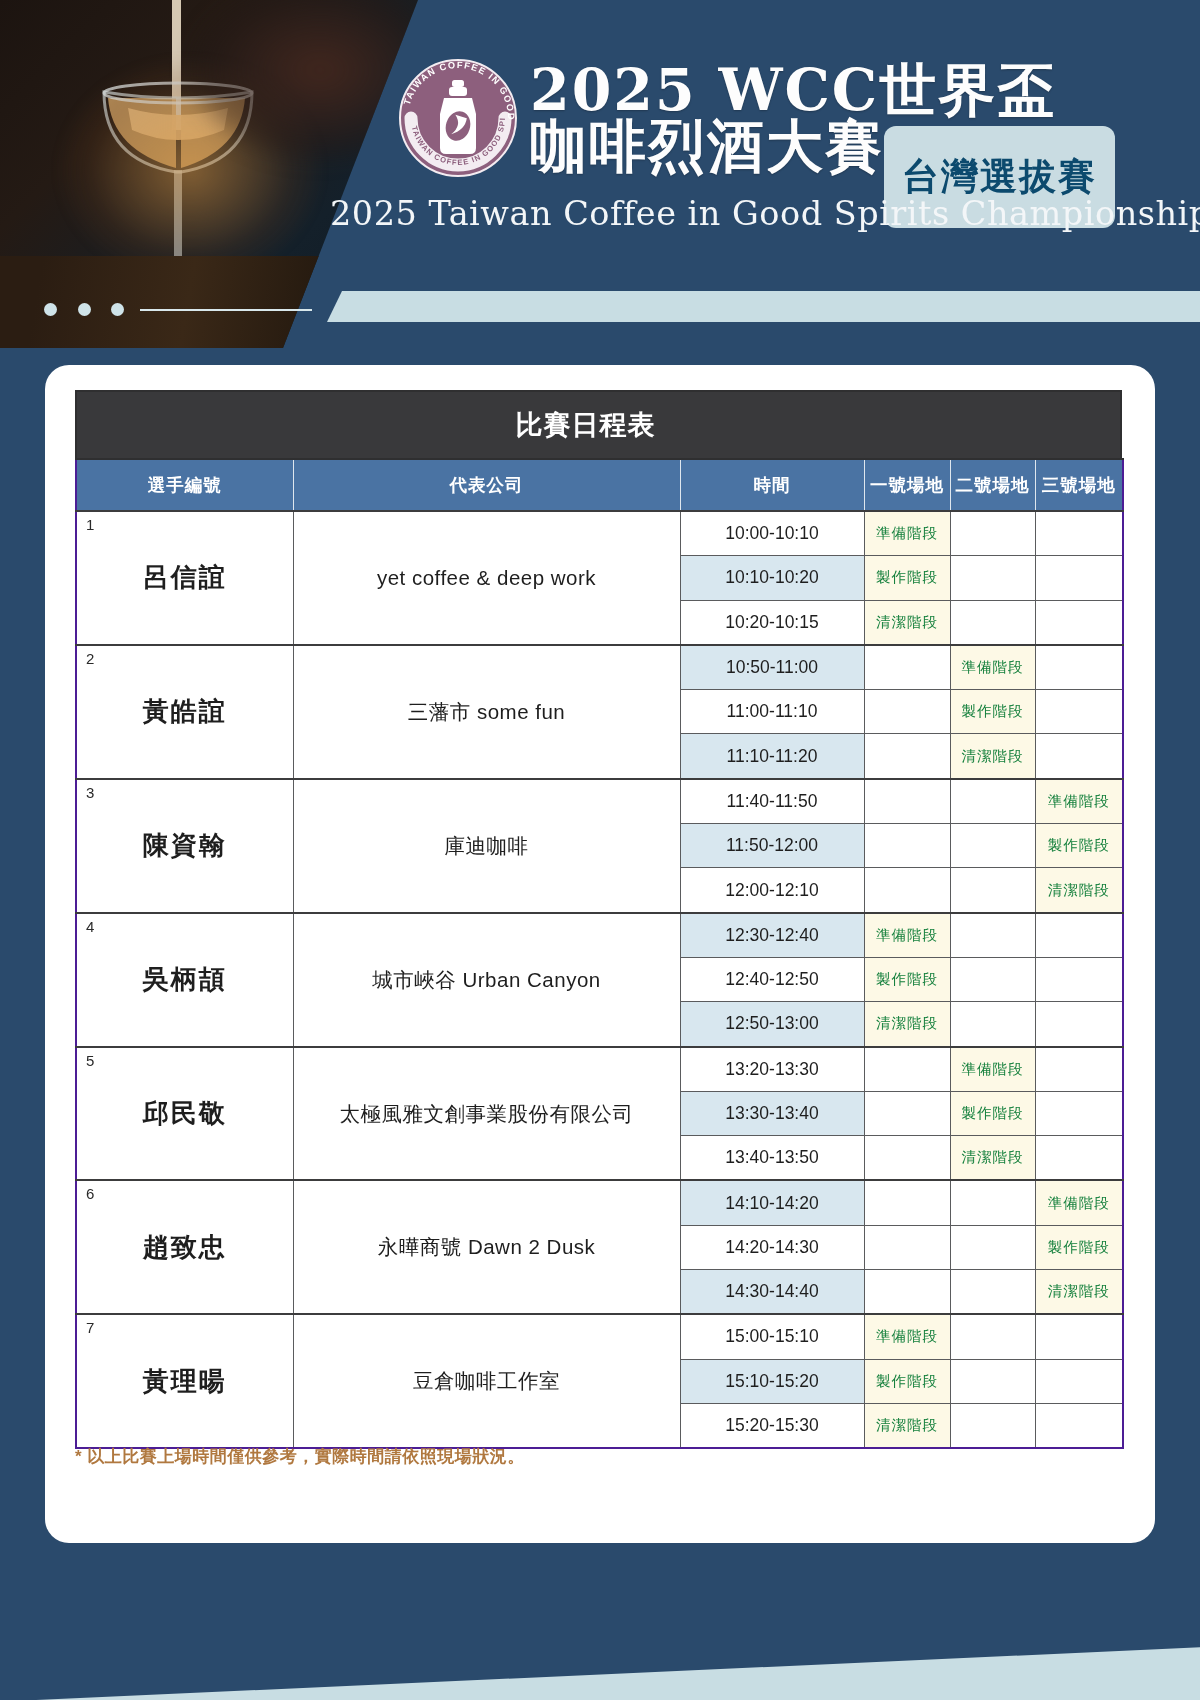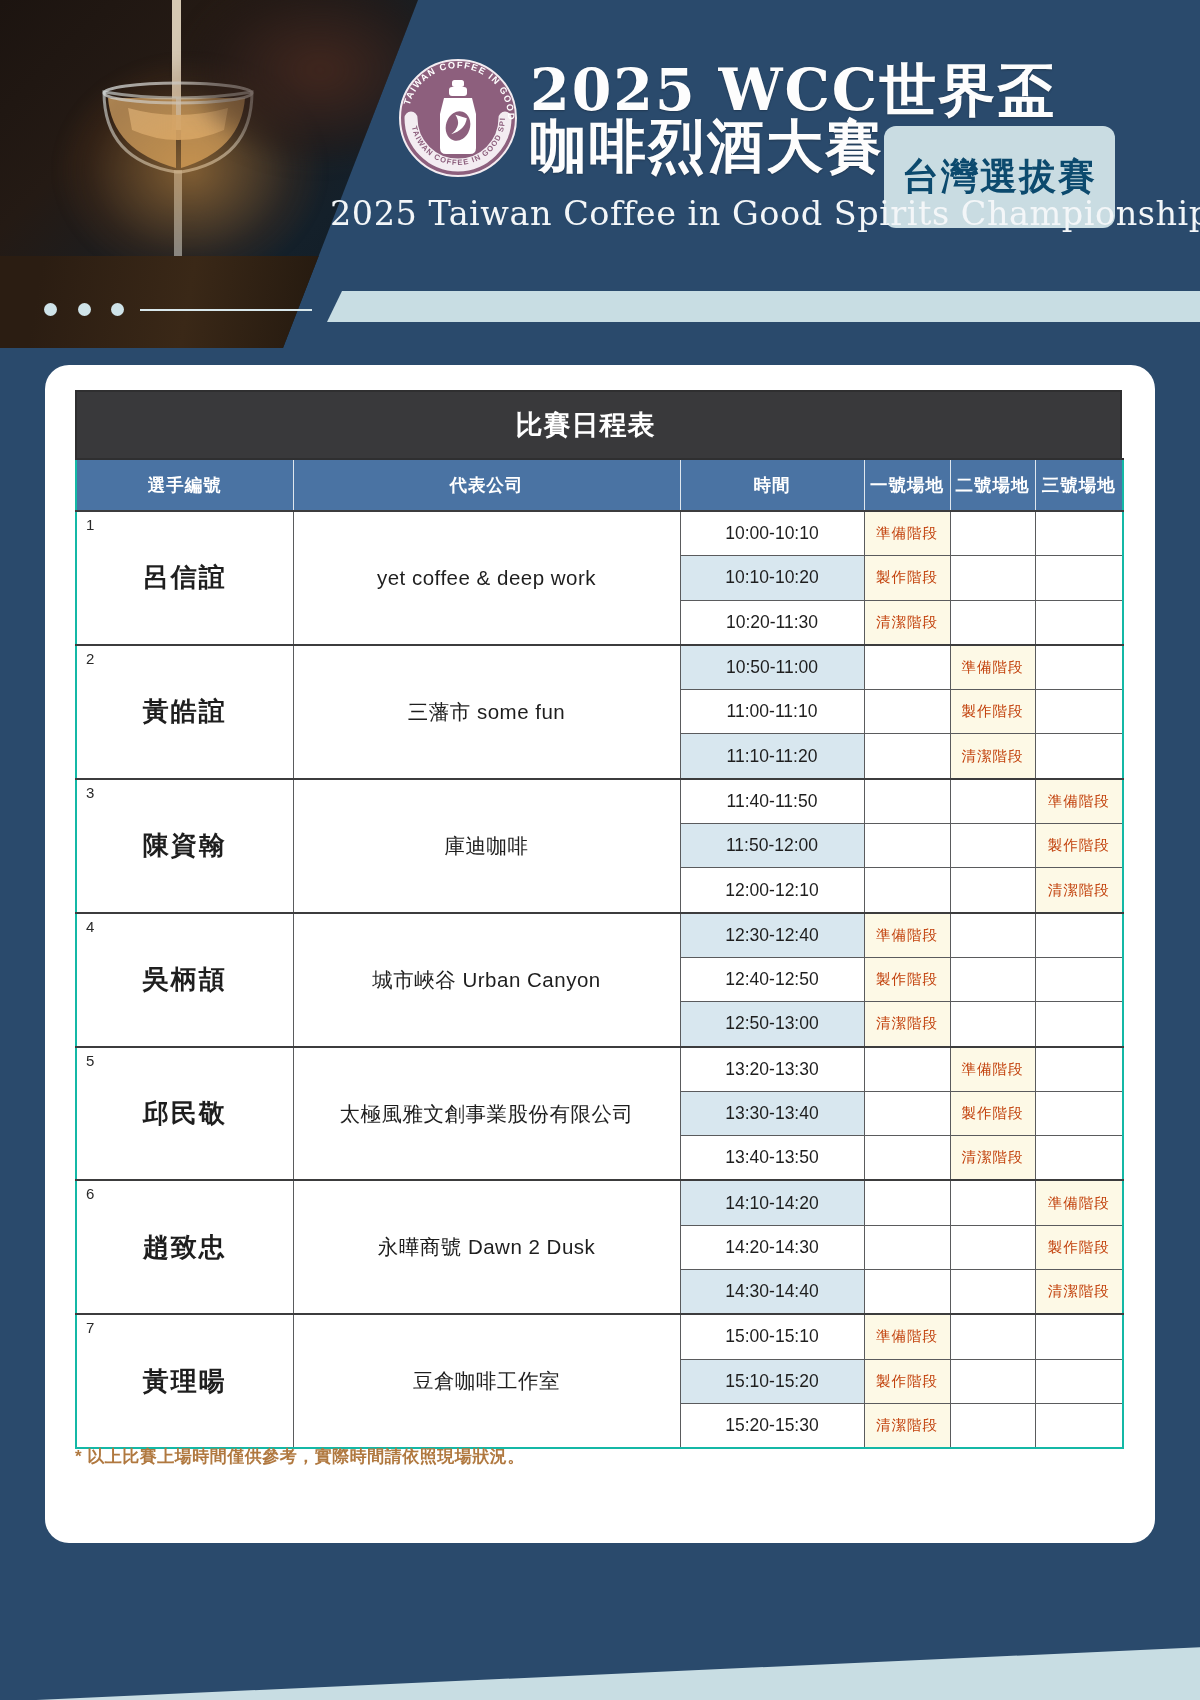--- a/index.html
+++ b/index.html
@@ -67,21 +67,21 @@
     background:#ffffff;border-radius:24px;
   }
   .table-wrap{position:absolute;left:30px;top:25px;width:1047px;}
   .tbl-titlebar{
     height:70px;background:#39393b;color:#fff;display:flex;align-items:center;justify-content:center;
     font-size:27px;font-weight:bold;letter-spacing:1px;border:2px solid #2f2f30;box-sizing:border-box;
   }
   .tbl-titlebar .gap{display:inline-block;width:26px;}
   table.sched{
     border-collapse:collapse;table-layout:fixed;width:1047px;
-    border:2px solid #14b8a6;margin-top:-2px;
+    border:2px solid #4c1d95;margin-top:-2px;
   }
   table.sched th{
     background:#4a73a3;color:#ffffff;font-weight:bold;font-size:17.5px;
     height:48px;border-left:1px solid #dfe7ee;border-right:1px solid #dfe7ee;
     border-top:2px solid #2f2f30;border-bottom:1px solid #3f3f40;
     letter-spacing:1px;
   }
   table.sched th:first-child{border-left:none;}
   table.sched th:last-child{border-right:none;}
   table.sched td{
@@ -92,21 +92,21 @@
   tr.player-start td{border-top:2px solid #3c3c3d;}
   td.cell-player{position:relative;}
   td.cell-player .player-no{
     position:absolute;top:4px;left:9px;font-size:15px;color:#2a2a2a;font-weight:normal;
   }
   td.cell-player .player-name{font-size:26px;font-weight:600;letter-spacing:2px;}
   td.cell-company{font-size:20.5px;font-weight:500;letter-spacing:.5px;}
   td.band{background:#dfeaef;}
   td.cell-time{font-size:17.5px;}
   td.cell-time.alt{background:#d8e7ef;}
-  td.cell-venue.stage{background:#fdf9e6;font-size:14.5px;color:#c2410c;letter-spacing:1px;}
+  td.cell-venue.stage{background:#fdf9e6;font-size:14.5px;color:#15803d;letter-spacing:1px;}
   .footnote{
     position:absolute;left:30px;top:1080px;width:1047px;
     color:#b0783f;font-size:17px;font-weight:bold;letter-spacing:.5px;
   }
 </style>
 </head>
 <body>
 
 <div class="photo">
   <div class="glow"></div>
@@ -199,21 +199,21 @@
             <td class="cell-venue"></td>
             <td class="cell-venue"></td>
           </tr>
           <tr>
             <td class="cell-time alt">10:10-10:20</td>
             <td class="cell-venue stage">製作階段</td>
             <td class="cell-venue"></td>
             <td class="cell-venue"></td>
           </tr>
           <tr>
-            <td class="cell-time">10:20-11:30</td>
+            <td class="cell-time">10:20-10:15</td>
             <td class="cell-venue stage">清潔階段</td>
             <td class="cell-venue"></td>
             <td class="cell-venue"></td>
           </tr>
           <tr class="player-start">
             <td class="cell-player band" rowspan="3">
               <div class="player-no">2</div>
               <div class="player-name">黃皓誼</div>
             </td>
             <td class="cell-company band" rowspan="3">三藩市 some fun</td>

